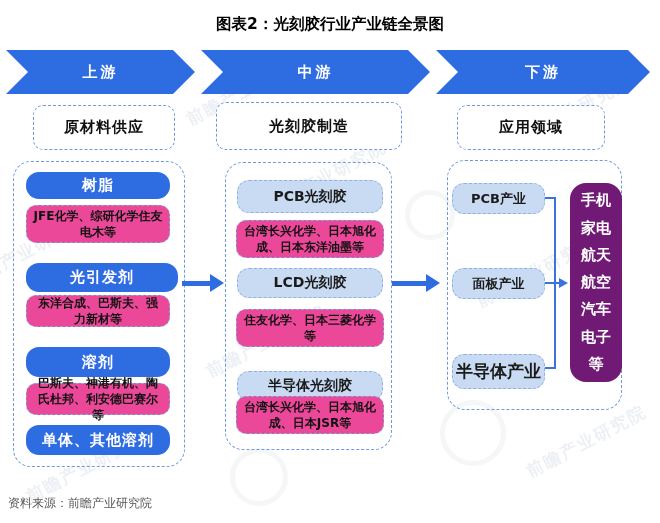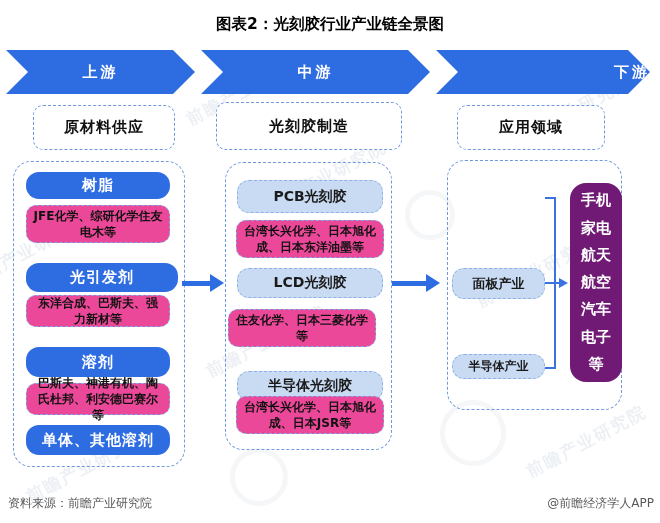--- a/index.html
+++ b/index.html
@@ -87,21 +87,21 @@
   <div class="wmc" style="left:230px;top:448px;width:48px;height:48px;"></div>
 
   <div class="title">图表2：光刻胶行业产业链全景图</div>
 
   <div class="chev" style="left:6px;width:189px;">
     <span>上游</span>
   </div>
   <div class="chev" style="left:201px;width:229px;">
     <span>中游</span>
   </div>
-  <div class="chev" style="left:436px;width:214px;justify-content:flex-end;">
+  <div class="chev" style="left:436px;width:214px;">
     <span>下游</span>
   </div>
 
   <div class="hdr" style="left:33px;top:105px;width:140px;height:43px;">
     <span>原材料供应</span>
   </div>
   <div class="grp" style="left:13px;top:161px;width:170px;height:304px;"></div>
 
   <div class="cat" style="left:26px;top:172px;width:144px;height:27px;">
     <span>树脂</span>
@@ -139,58 +139,60 @@
   <div class="lcat" style="left:237px;top:180px;width:146px;height:33px;">
     <span>PCB光刻胶</span>
   </div>
   <div class="sup" style="left:236px;top:220px;width:148px;height:38px;">
     <span>台湾长兴化学、日本旭化成、日本东洋油墨等</span>
   </div>
 
   <div class="lcat" style="left:237px;top:268px;width:146px;height:30px;">
     <span>LCD光刻胶</span>
   </div>
-  <div class="sup" style="left:228px;top:309px;width:148px;height:38px;justify-content:center;">
+  <div class="sup" style="left:236px;top:309px;width:148px;height:38px;justify-content:center;">
     <span>住友化学、日本三菱化学等</span>
   </div>
 
   <div class="lcat" style="left:237px;top:355px;width:146px;height:30px;margin-top:16px;">
     <span>半导体光刻胶</span>
   </div>
   <div class="sup" style="left:236px;top:396px;width:148px;height:38px;">
     <span>台湾长兴化学、日本旭化成、日本JSR等</span>
   </div>
 
   <div class="ar-shaft" style="left:392px;top:281px;width:34px;"></div>
   <div class="ar-head" style="left:426px;top:274px;"></div>
 
   <div class="hdr" style="left:457px;top:105px;width:146px;height:43px;">
     <span>应用领域</span>
   </div>
   <div class="grp" style="left:447px;top:160px;width:173px;height:248px;"></div>
 
+  <div class="lcat" style="left:452px;top:183px;width:93px;height:31px;font-size:13px;">
+    <span>PCB产业</span>
+  </div>
   <div class="lcat" style="left:452px;top:268px;width:93px;height:31px;font-size:13px;">
     <span>面板产业</span>
   </div>
-  <div class="lcat" style="left:452px;top:354px;width:93px;height:25px;font-size:12px;">
+  <div class="lcat" style="left:452px;top:354px;width:93px;height:35px;font-size:17px;">
     <span>半导体产业</span>
   </div>
 
   <div class="cline" style="left:545px;top:197px;width:11px;height:2px;"></div>
   <div class="cline" style="left:554px;top:197px;width:2px;height:172px;"></div>
   <div class="cline" style="left:545px;top:367px;width:11px;height:2px;"></div>
   <div class="cline" style="left:545px;top:282px;width:15px;height:2px;"></div>
   <div class="chead" style="left:559px;top:278px;"></div>
 
   <div class="apps">
     <div>手机</div>
     <div>家电</div>
     <div>航天</div>
     <div>航空</div>
     <div>汽车</div>
     <div>电子</div>
     <div>等</div>
   </div>
 
   <div class="src">资料来源：前瞻产业研究院</div>
-  <div class="credit">@前瞻经济学人APP</div>
 
 </div>
 
 </body></html>

